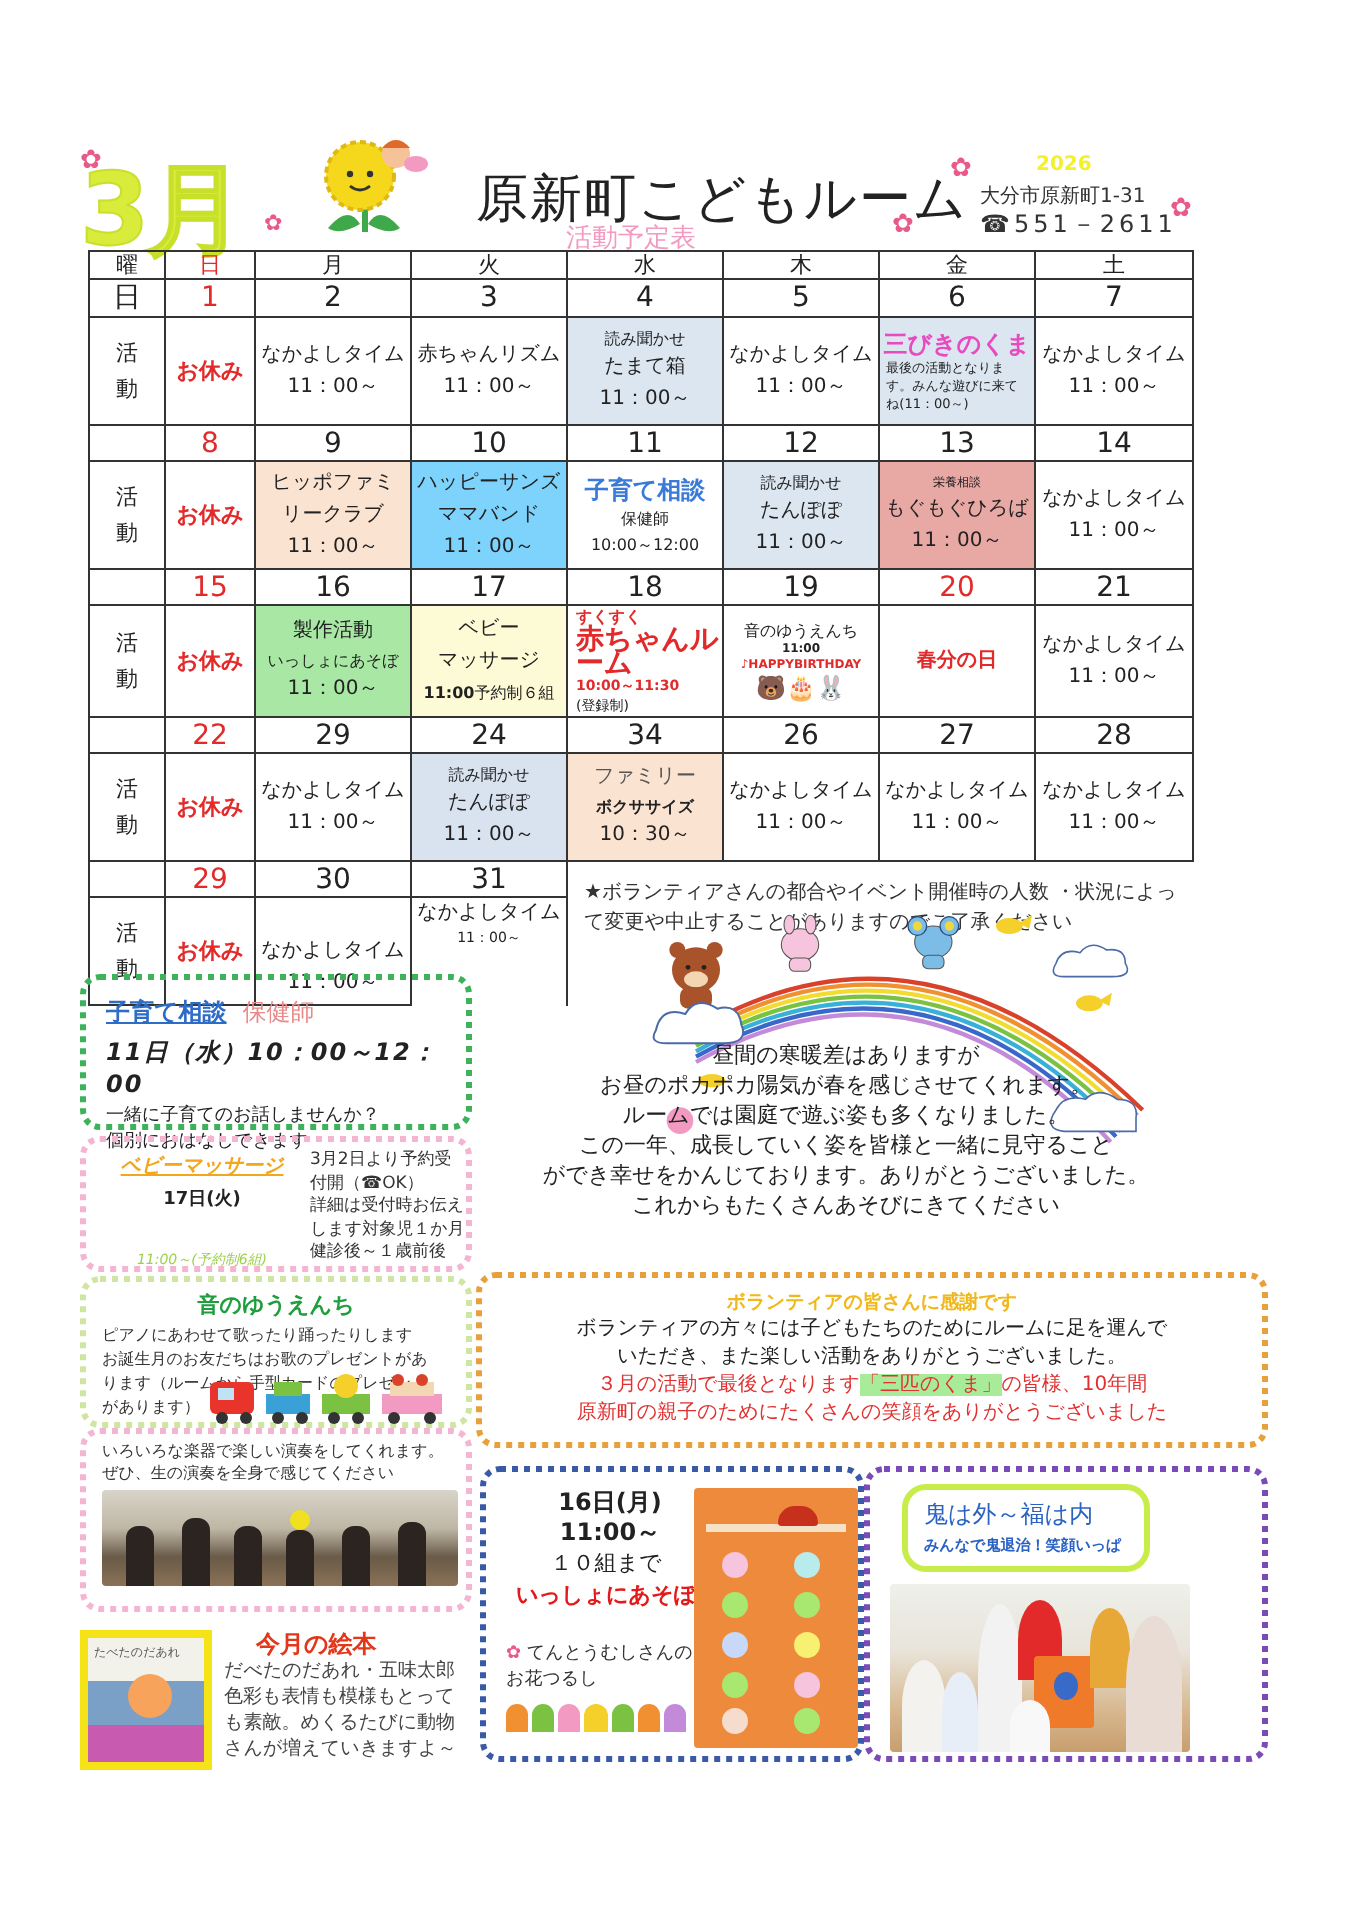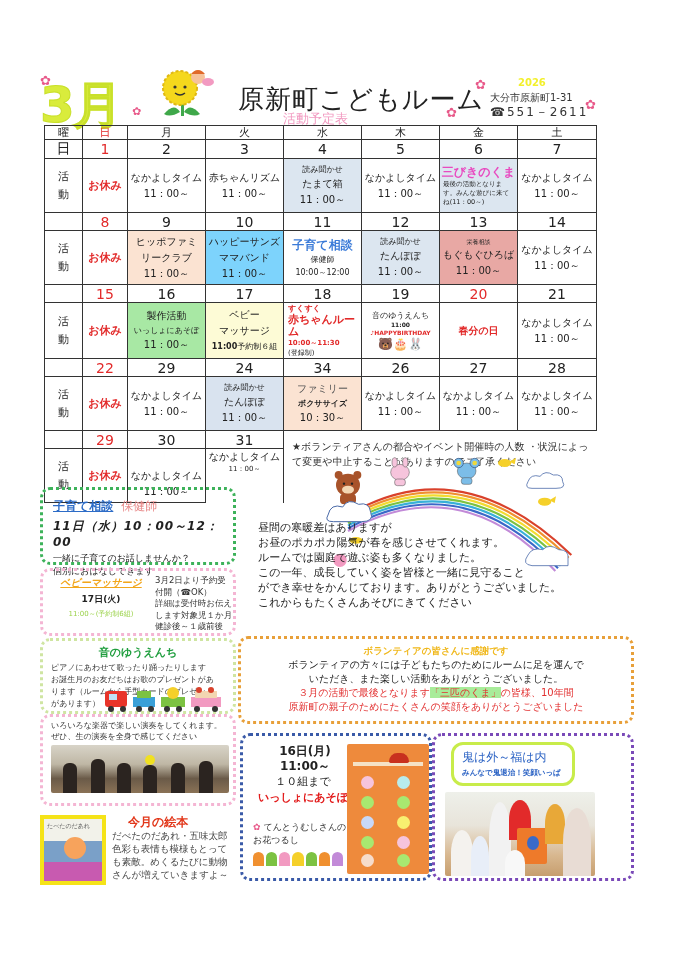--- a/index.html
+++ b/index.html
@@ -35,35 +35,35 @@
   .bg-rose { background: #e8a8a4; }
   .bg-cream { background: #fdfbd6; }
   .bg-lblue { background: #d9e3ef; }
   .pink-title { color: #e84ac0; font-weight: bold; font-size: 12px; }
   .blue-title { color: #3b7bd8; font-weight: bold; font-size: 12px; }
   .red-b { color: #e22a2a; font-weight: bold; }
   .note-cell { border: none !important; text-align: left !important; vertical-align: top !important; padding: 8px 0 0 8px !important; font-size: 10px !important; line-height: 15px; color: #333; }
 
   
   .rainbow { position: absolute; left: 295px; top: 490px; width: 360px; height: 300px; }
-  .msg { position: absolute; left: 258px; top: 520px; width: 330px; text-align: left; font-size: 11px; line-height: 15px; color: #222; }
+  .msg { position: absolute; left: 258px; top: 520px; width: 330px; text-align: center; font-size: 11px; line-height: 15px; color: #222; }
 
   
   .box { position: absolute; border-radius: 10px; }
   .b-consult { left: 40px; top: 487px; width: 196px; height: 78px; border: 3px dotted #3db25a; padding: 5px 10px; }
   .b-consult .t1 { font-size: 12px; font-weight: bold; color: #2d6cc7; text-decoration: underline; }
   .b-consult .t1b { font-size: 12px; color: #e88a8a; margin-left: 8px; }
   .b-consult .t2 { font-size: 12px; font-weight: bold; font-style: italic; margin: 3px 0; letter-spacing: 1px; }
   .b-consult .t3 { font-size: 9px; line-height: 13px; }
 
   .b-massage { left: 40px; top: 568px; width: 196px; height: 68px; border: 3px dotted #f4b5d3; padding: 4px 8px; }
   .b-massage .lcol { position: absolute; left: 8px; top: 5px; width: 100px; text-align: center; }
   .b-massage .lt { font-size: 10px; font-weight: bold; color: #f2a61a; text-decoration: underline; font-style: italic; }
   .b-massage .ld { font-size: 9px; font-weight: bold; margin-top: 3px; }
-  .b-massage .lg { font-size: 7px; color: #9bd24a; margin-top: 3px; }
+  .b-massage .lg { font-size: 7px; color: #9bd24a; margin-top: 19px; font-style: italic; }
   .b-massage .rcol { position: absolute; left: 112px; top: 4px; width: 82px; font-size: 8.5px; line-height: 11.5px; color: #333; }
 
   .b-music { left: 40px; top: 638px; width: 196px; height: 76px; border: 3px dotted #cfe5a2; padding: 4px 8px; }
   .b-music .mt { text-align: center; font-size: 11px; font-weight: bold; color: #1f9e3e; }
   .b-music .mb { font-size: 8px; line-height: 12px; color: #333; margin-top: 2px; }
   .train { position: absolute; left: 60px; top: 44px; width: 130px; height: 28px; }
 
   .b-band { left: 40px; top: 714px; width: 196px; height: 92px; border: 3px dotted #f4b5d3; padding: 3px 8px; }
   .b-band .bt { font-size: 11px; font-weight: bold; color: #b61bd0; font-style: italic; text-decoration: underline; }
   .b-band .bb { font-size: 8px; line-height: 11px; color: #333; }
@@ -255,21 +255,21 @@
           <span class="act-line act-sm">いっしょにあそぼ</span>
           <span class="act-line">11：00～</span>
         </td>
     <td class="bg-cream">
           <span class="act-line">ベビー</span>
           <span class="act-line">マッサージ</span>
           <span class="act-line" style="font-size:8px;"><b>11:00</b><span>予約制６組</span></span>
         </td>
     <td style="text-align:left;padding-left:4px;">
           <span class="act-line red-b" style="font-size:8px;line-height:11px;">すくすく</span>
-          <span class="act-line red-b" style="font-size:11px;line-height:12px;">赤ちゃんルーム</span>
+          <span class="act-line red-b" style="font-size:14px;line-height:12px;">赤ちゃんルーム</span>
           <span class="act-line red-b" style="font-size:7px;line-height:10px;">10:00～11:30</span>
           <span class="act-line" style="font-size:7px;line-height:10px;">(登録制)</span>
         </td>
     <td><span class="act-line" style="font-size:8px;line-height:11px;">音のゆうえんち</span><span class="act-line" style="font-size:6px;line-height:8px;font-weight:bold;">11:00</span><span class="act-line red-b" style="font-size:6px;line-height:8px;">♪HAPPYBIRTHDAY</span><span style="display:inline-block;font-size:12px;line-height:14px;">🐻🎂🐰</span></td>
     <td>
           <span class="act-line red-b">春分の日</span>
         </td>
     <td>
           <span class="act-line">なかよしタイム</span>
           <span class="act-line">11：00～</span>

